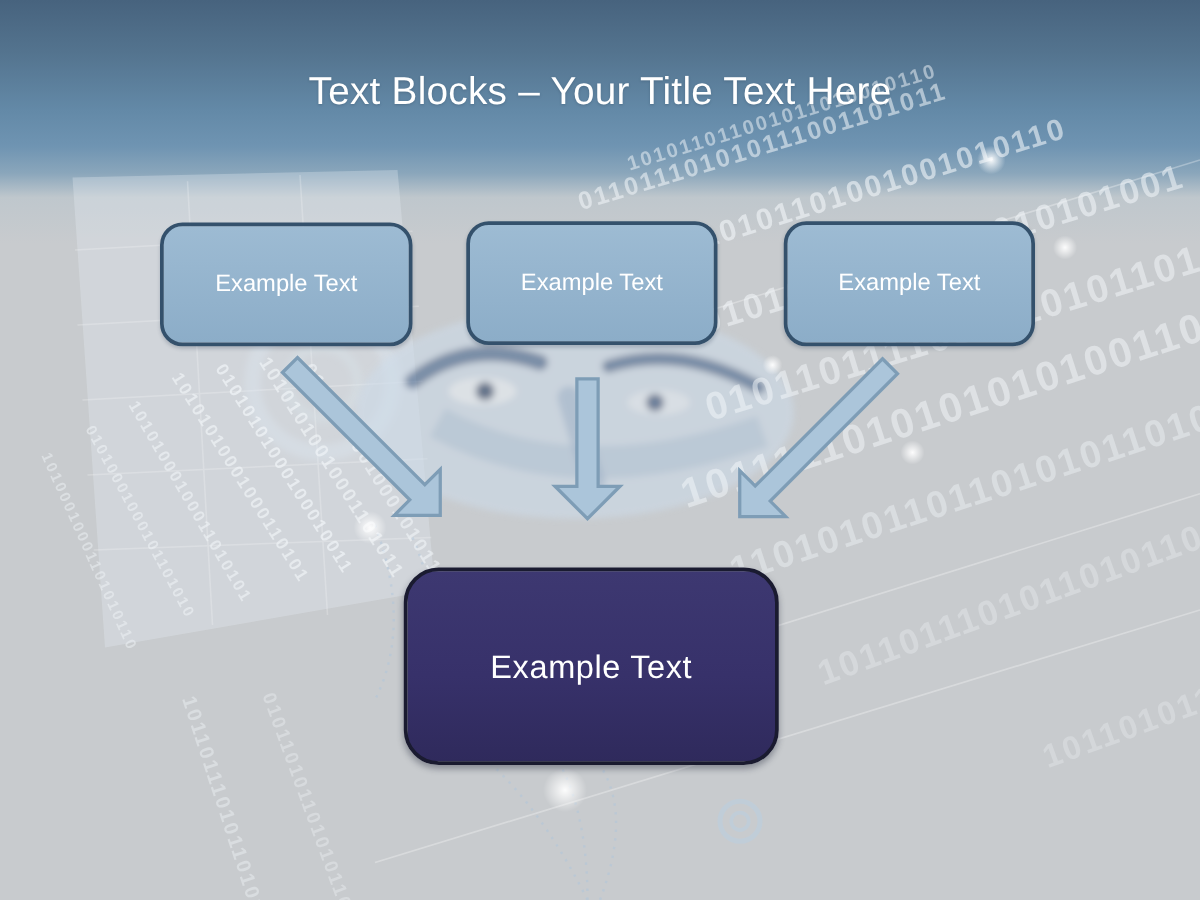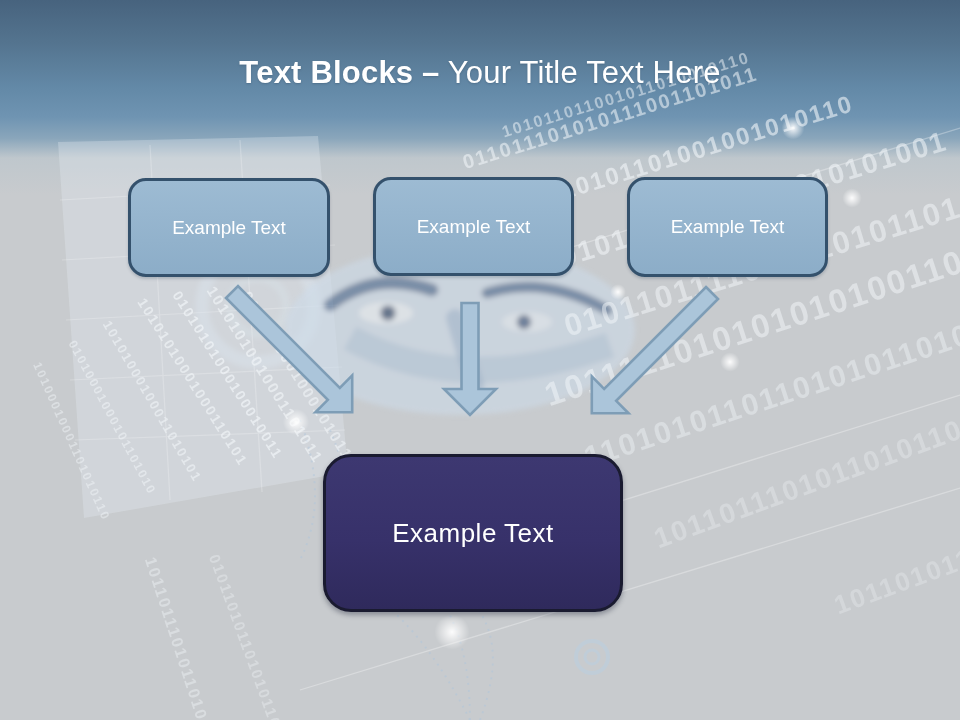--- a/index.html
+++ b/index.html
@@ -20,21 +20,21 @@
       #8aa6bb 71%,
       rgba(186,197,204,.65) 81%,
       rgba(200,203,206,0) 100%);
   }
   .title{
     position:absolute; top:57px; left:0; width:100%;
     text-align:center; color:var(--title-text,#fff);
     font-size:31px; line-height:1.05; letter-spacing:.2px;
     text-shadow:0 1px 2px rgba(30,50,70,.25);
   }
-  .title .t-bold{font-weight:bold;}
+  .title .t-bold{font-weight:normal;}
 
   
   .bg-art{position:absolute; left:0; top:0;}
   #bg-binary{position:absolute; left:0; top:0; width:960px; height:720px; pointer-events:none;}
   .bin{
     position:absolute; white-space:nowrap; color:#f4f8fb;
     transform-origin:left top; letter-spacing:2px; font-weight:bold;
   }
   .glow{
     position:absolute; border-radius:50%; pointer-events:none;

